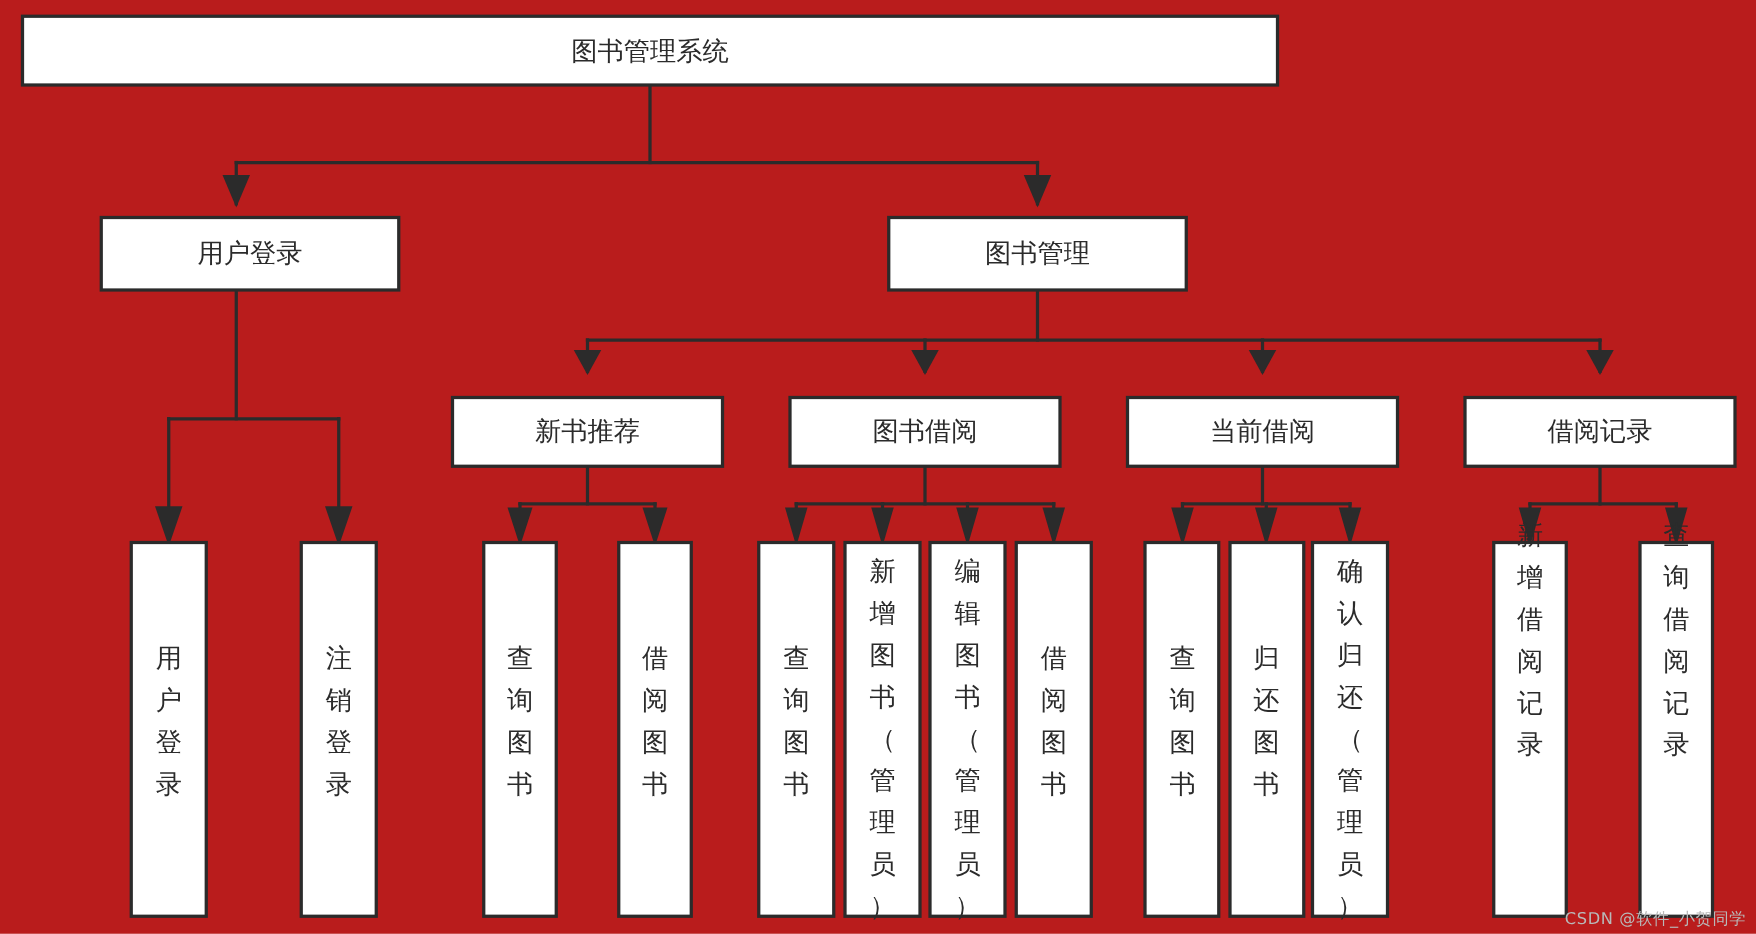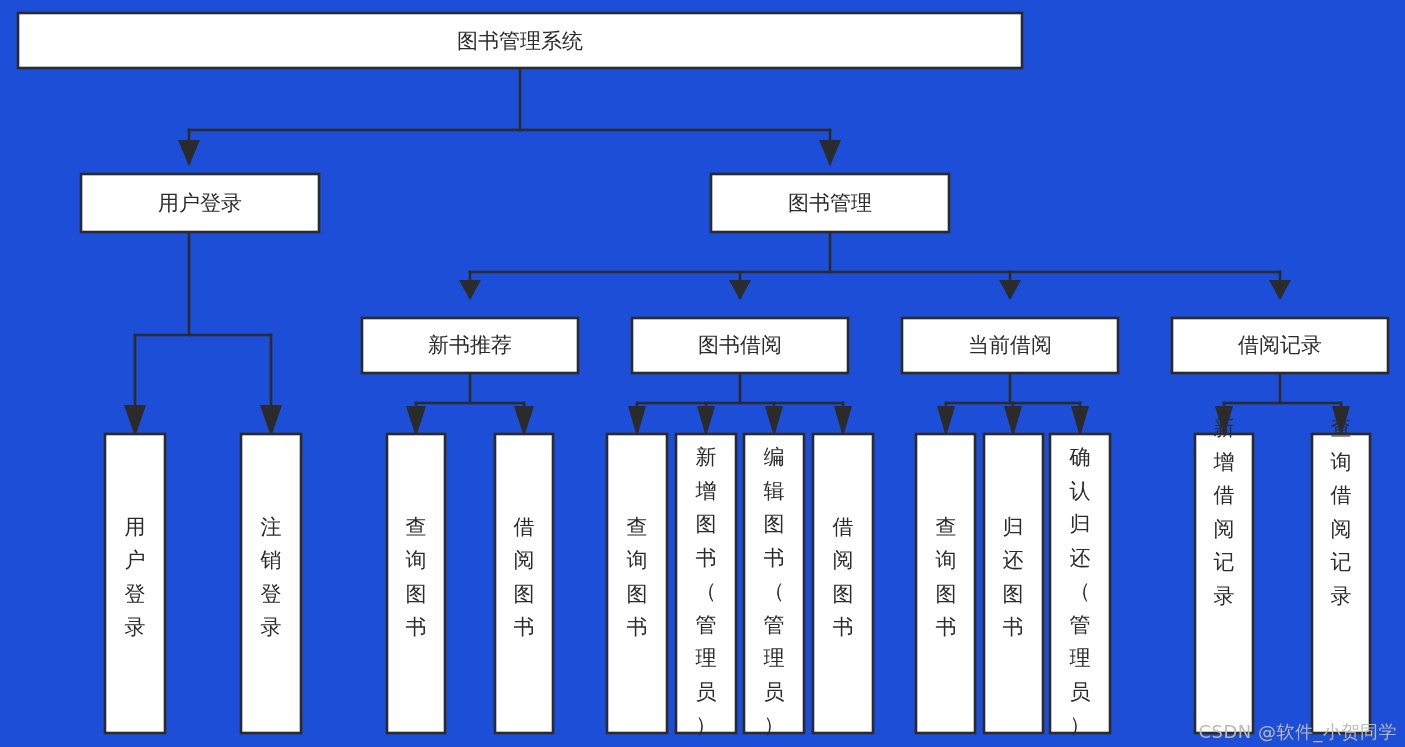--- a/index.html
+++ b/index.html
@@ -10,21 +10,21 @@
   body {
     width: 1405px;
     height: 747px;
     overflow: hidden;
     font-family: "DejaVu Sans", "Liberation Sans", sans-serif;
   }
   #diagram-root {
     position: relative;
     width: 1405px;
     height: 747px;
-    background: #1d4ed8;
+    background: #b91c1c;
   }
   svg#tree-svg {
     position: absolute;
     left: 0;
     top: 0;
     width: 1405px;
     height: 747px;
   }
   .node-box {
     fill: #ffffff;
@@ -52,21 +52,21 @@
     font-family: "DejaVu Sans", "Liberation Sans", sans-serif;
     font-size: 21px;
     fill: #2b2b2b;
     text-anchor: middle;
   }
   .watermark-text {
     position: absolute;
     right: 8px;
     bottom: 3px;
     font-family: "DejaVu Sans", "Liberation Sans", sans-serif;
-    font-size: 18px;
+    font-size: 13px;
     color: #b9b9b9;
     letter-spacing: 0.5px;
     white-space: nowrap;
     user-select: none;
   }
 </style>
 </head>
 <body>
 
 <div id="diagram-root">

